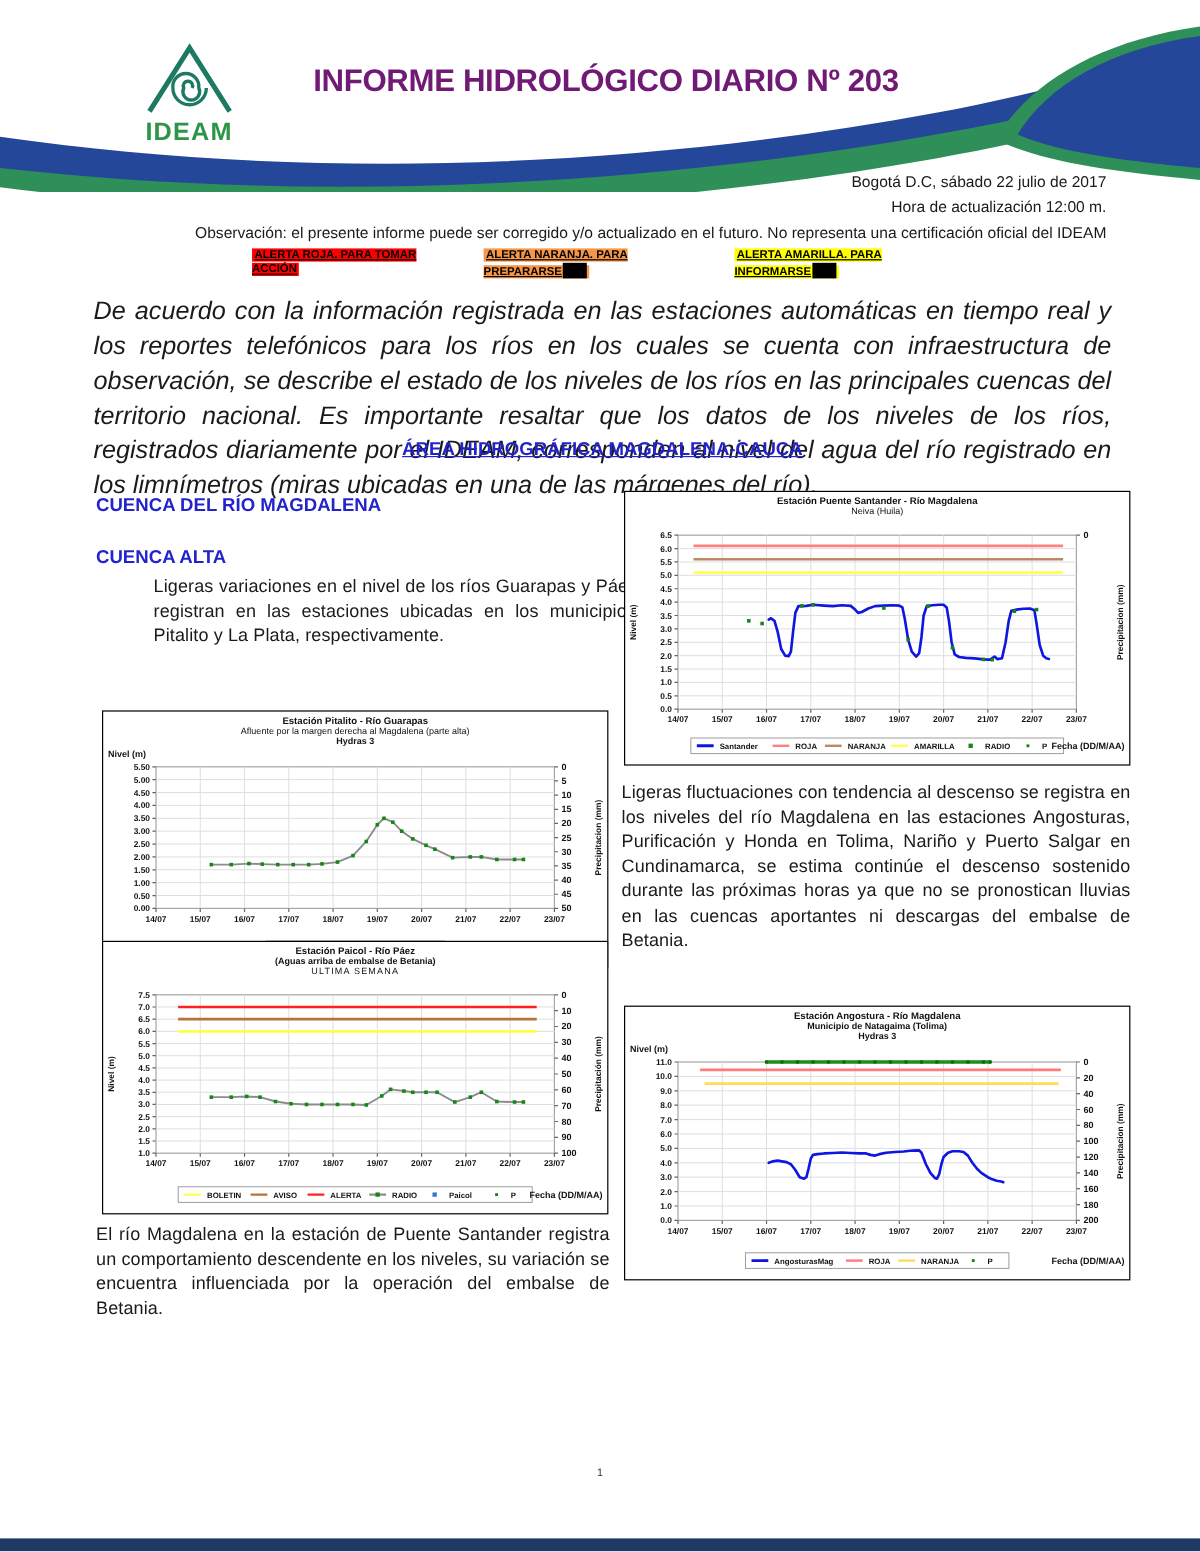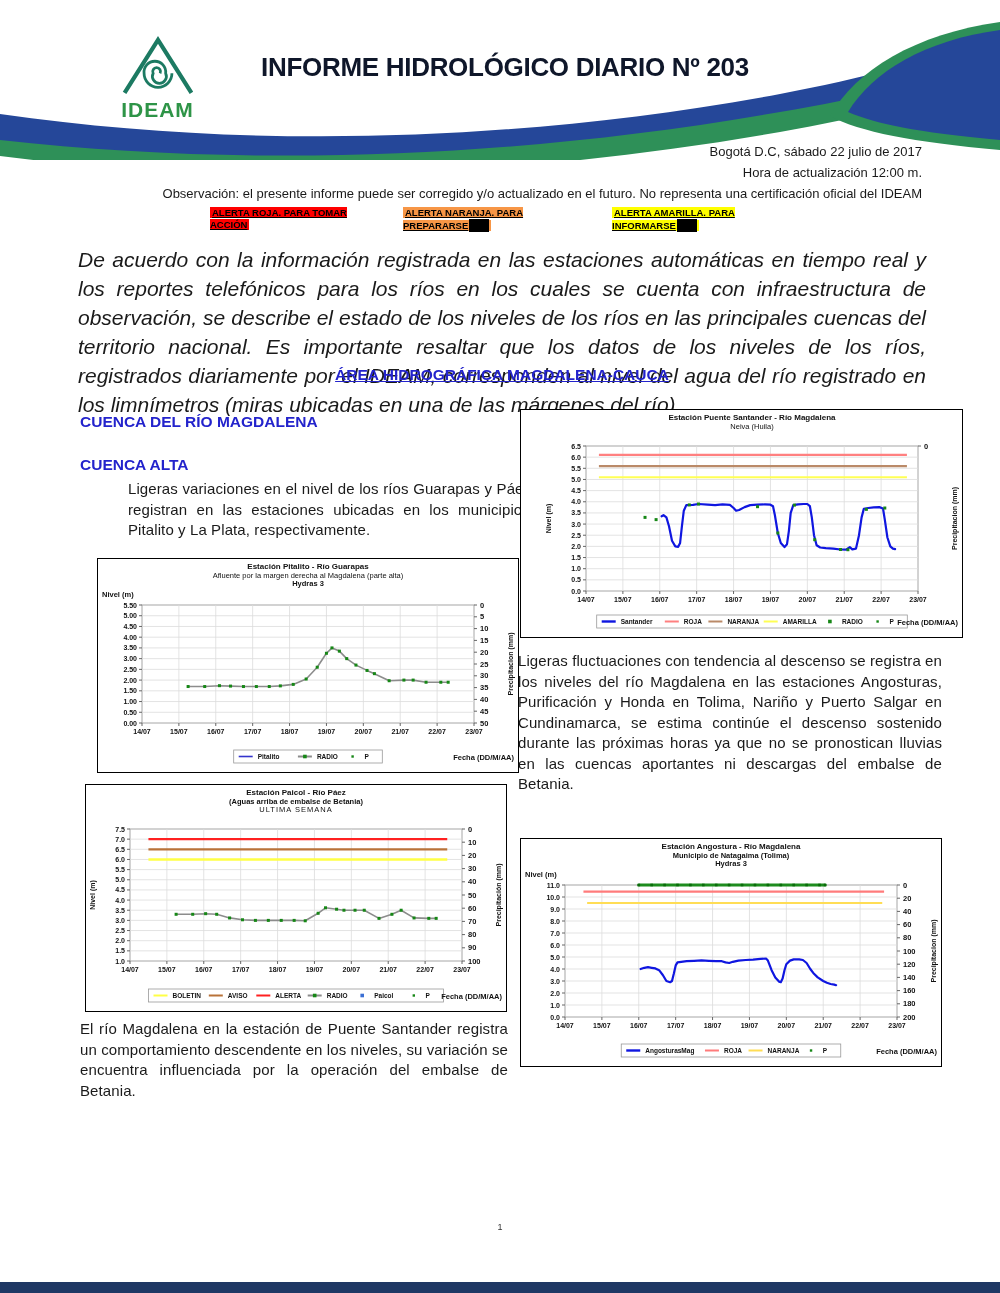--- a/index.html
+++ b/index.html
@@ -2,40 +2,40 @@
 <html><head>
 <meta charset="utf-8">
 <style>
   html,body{margin:0;padding:0;background:#ffffff;}
   .page{position:relative;width:1000px;height:1293px;background:#fff;overflow:hidden;
         font-family:"Liberation Sans",sans-serif;color:#1a1a1a;}
   .page>*{position:absolute;z-index:1;}
   .header-art{left:0;top:0;z-index:0;}
   .logo{left:100px;top:34px;width:115px;text-align:center;}
   .logo-text{font-size:21px;font-weight:bold;color:#2E9447;letter-spacing:1px;margin-top:-2px;}
-  .title{left:225px;top:52px;width:560px;text-align:center;color:#0f172a;
+  .title{left:225px;top:52px;width:560px;text-align:center;color:#701a75;
          font-size:26px;font-weight:bold;letter-spacing:-0.3px;}
   .meta{left:80px;top:142px;width:842px;text-align:right;font-size:13px;line-height:1.6;color:#1a1a1a;}
   .alert{top:207px;text-align:left;font-size:9.5px;font-weight:bold;line-height:1.3;color:#000;}
   .alert .hl{text-decoration:underline;padding:0 2px;}
   .redact{display:inline-block;width:20px;height:13px;background:#000;vertical-align:-3px;margin-left:1px;}
   .intro{left:78px;top:246px;width:848px;font-size:21px;font-style:italic;line-height:1.38;
          text-align:justify;margin:0;}
   .h-blue{color:#2323CC;font-weight:bold;font-size:15.5px;margin:0;}
   .area-title{left:78px;top:366px;width:848px;text-align:center;text-decoration:underline;}
   .h-cuenca{left:80px;top:413px;}
   .h-alta{left:80px;top:456px;}
   .just{font-size:15px;line-height:1.37;text-align:justify;margin:0;letter-spacing:0.1px;}
   .p-alta{left:80px;top:479px;width:428px;margin-left:48px;}
   .p-right{left:518px;top:651px;width:424px;}
   .p-ps{left:80px;top:1019px;width:428px;}
   .chart{border:1.4px solid #000;background:#fff;}
   .chart svg{display:block;}
-  #chart0{left:85px;top:558px;margin-left:12px;}
-  #chart1{left:520px;top:409px;padding-left:21px;}
+  #chart0{left:85px;top:592px;}
+  #chart1{left:520px;top:409px;}
   #chart2{left:85px;top:784px;}
   #chart3{left:520px;top:838px;}
   .pageno{left:0;top:1222px;width:100%;text-align:center;font-size:9px;color:#333;}
   .bottom-bar{left:0;bottom:0;width:100%;height:11px;background:#1F3864;}
   svg text{font-family:"Liberation Sans",sans-serif;fill:#111;}
 </style>
 </head>
 <body>
 
 <div class="page">

